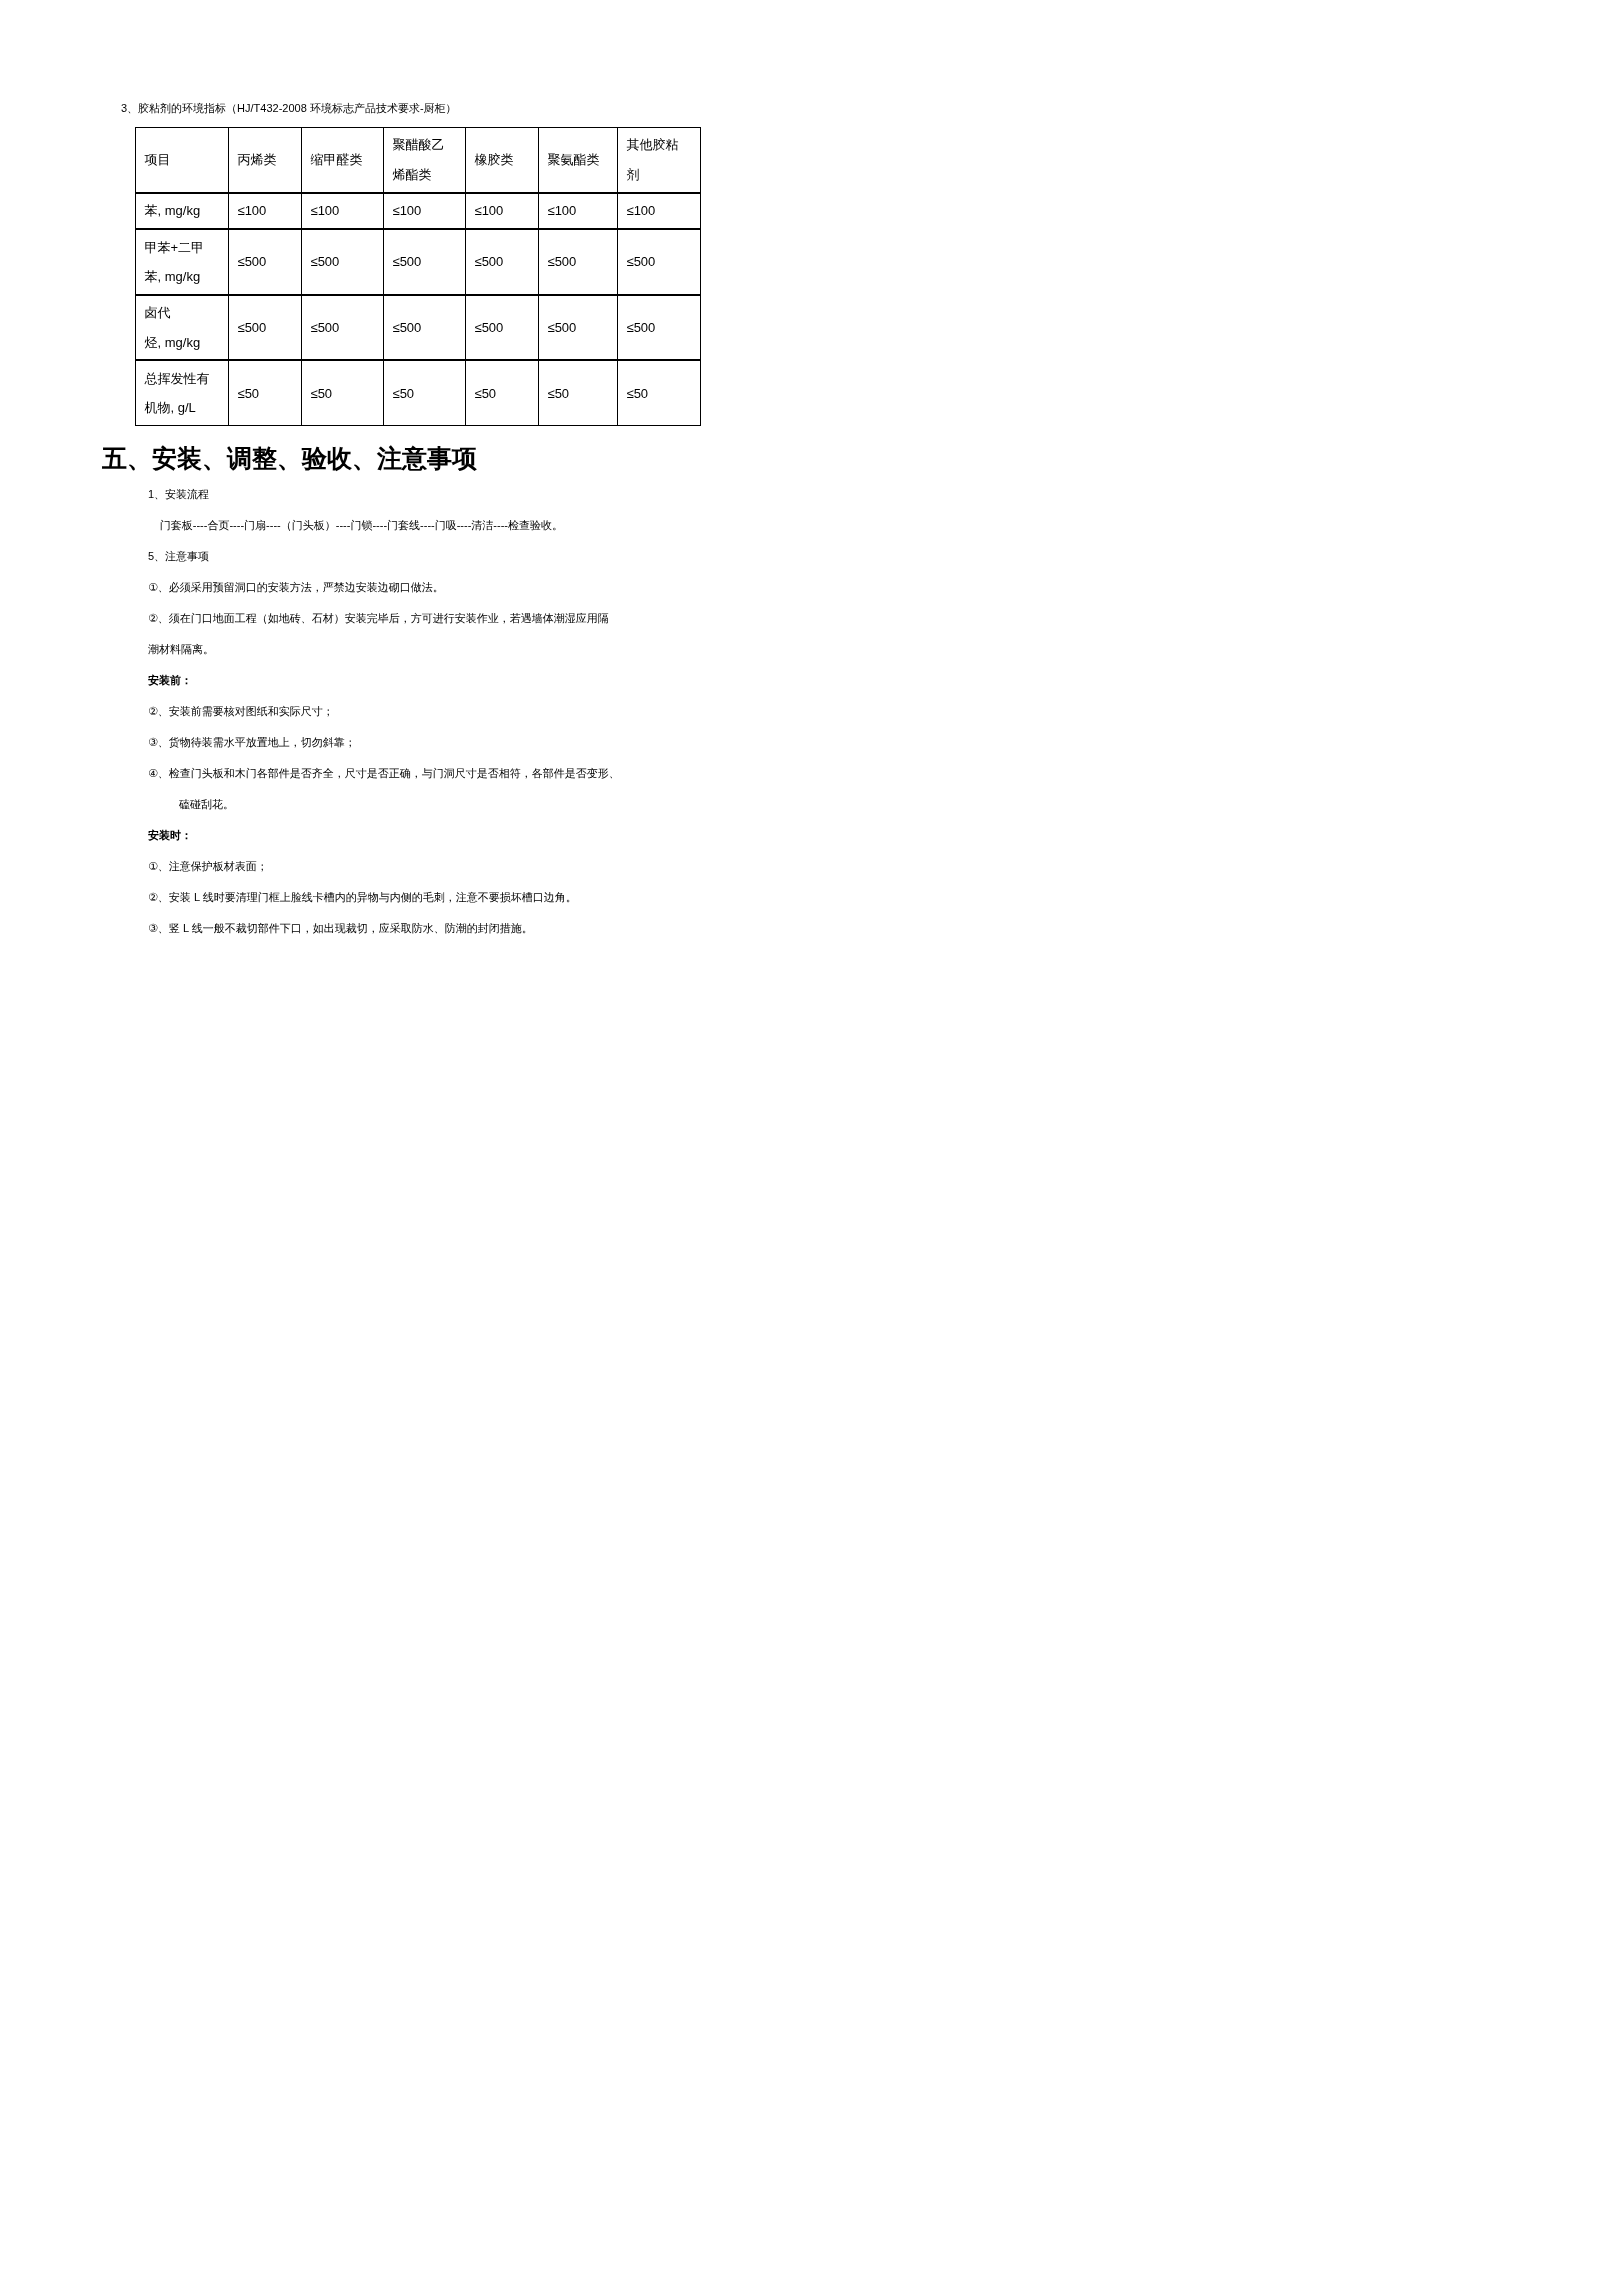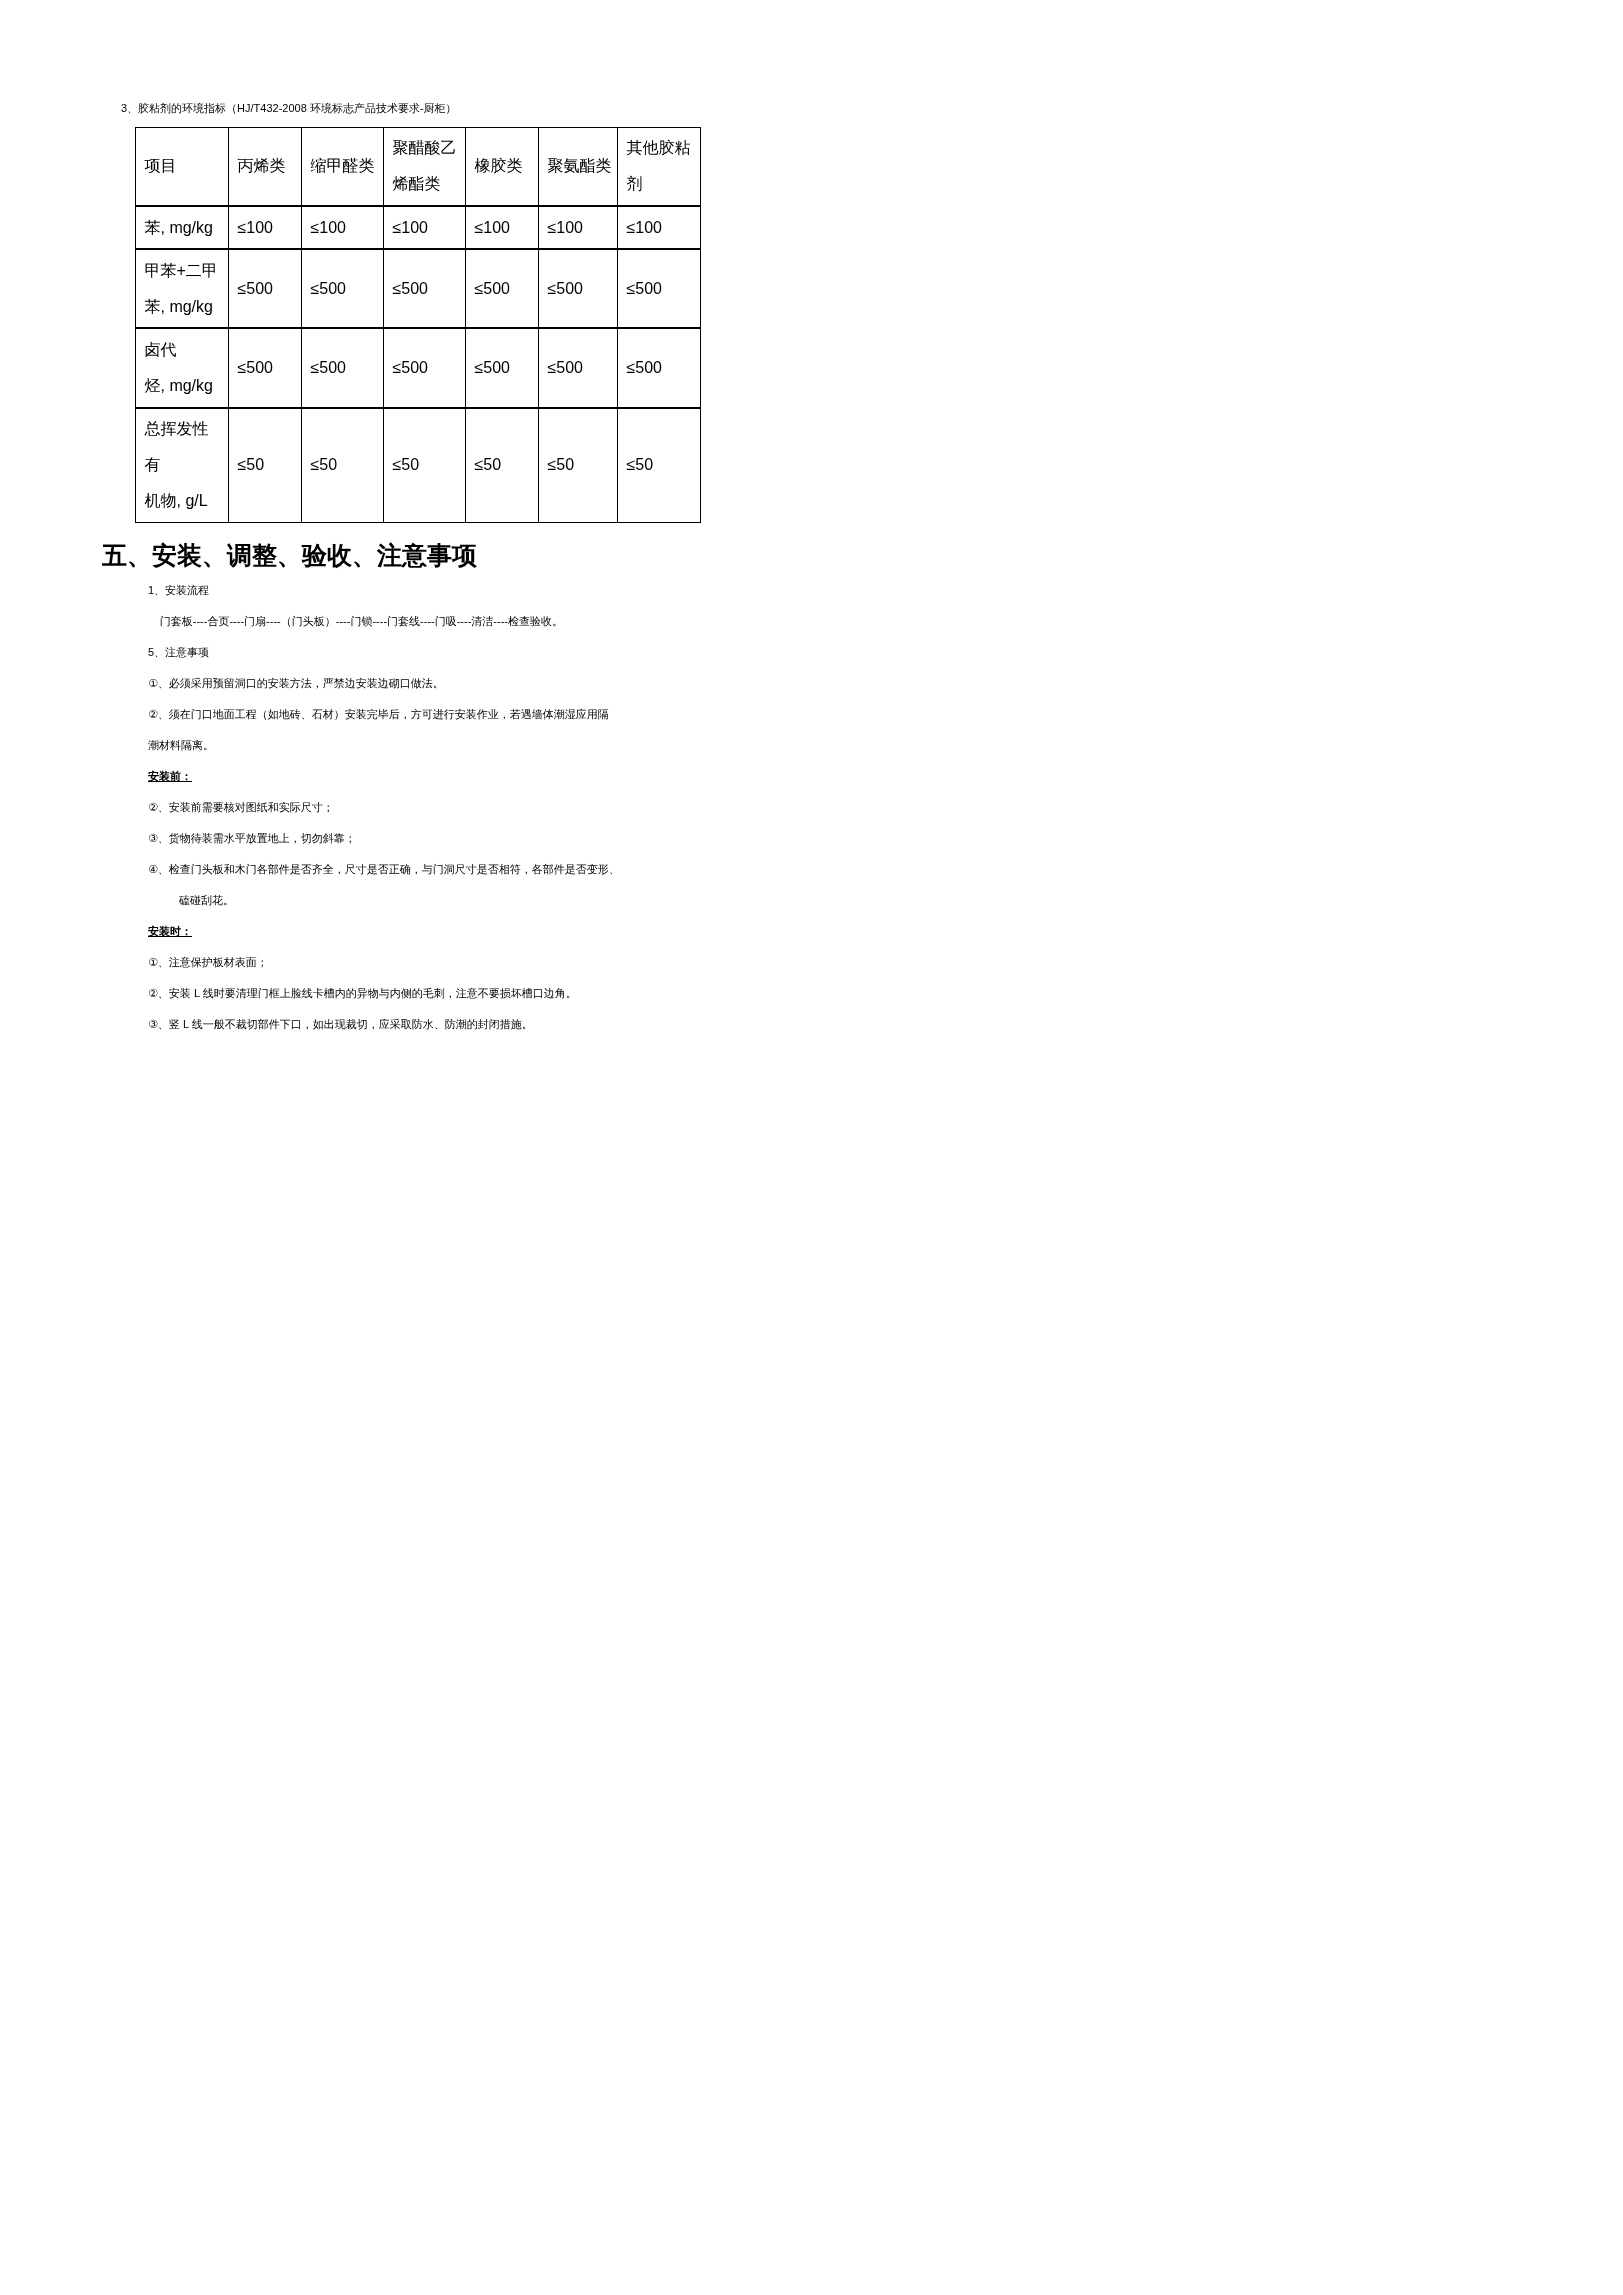--- a/index.html
+++ b/index.html
@@ -29,21 +29,21 @@
     width: 563px;
     table-layout: fixed;
     border-collapse: separate;
     border-spacing: 0;
     border: 1.3px solid #000;
   }
   table.env td {
     border-right: 0.7px solid #000;
     border-bottom: 2px double #000;
     vertical-align: middle;
-    font-size: 16px;
+    font-size: 13px;
     line-height: 2.25;
     padding: 2.6px 3.9px 2.6px 8.5px;
     white-space: pre-line;
     overflow: hidden;
   }
   table.env tr td:last-child { border-right: none; }
   table.env tr:last-child td { border-bottom: none; }
   h2.sec-heading {
     margin-top: 18.3px;
     margin-bottom: 5.2px;
@@ -52,21 +52,21 @@
     font-weight: bold;
   }
   .body-text { margin-left: 46px; }
   .body-text p {
     font-size: 11px;
     line-height: 31px;
     white-space: pre-line;
     text-align: left;
   }
   .body-text p.flow { margin-left: 11.8px; }
-  .body-text p.b { font-weight: bold; text-decoration: underline; }
+  .body-text p.b { font-weight: bold; }
   .body-text p.hang { padding-left: 31px; text-indent: -31px; }
 </style>
 </head>
 <body>
 
 <div class="page">
 
   <p class="doc-title">3、胶粘剂的环境指标（HJ/T432-2008 环境标志产品技术要求-厨柜）</p>
 
   <table class="env">

